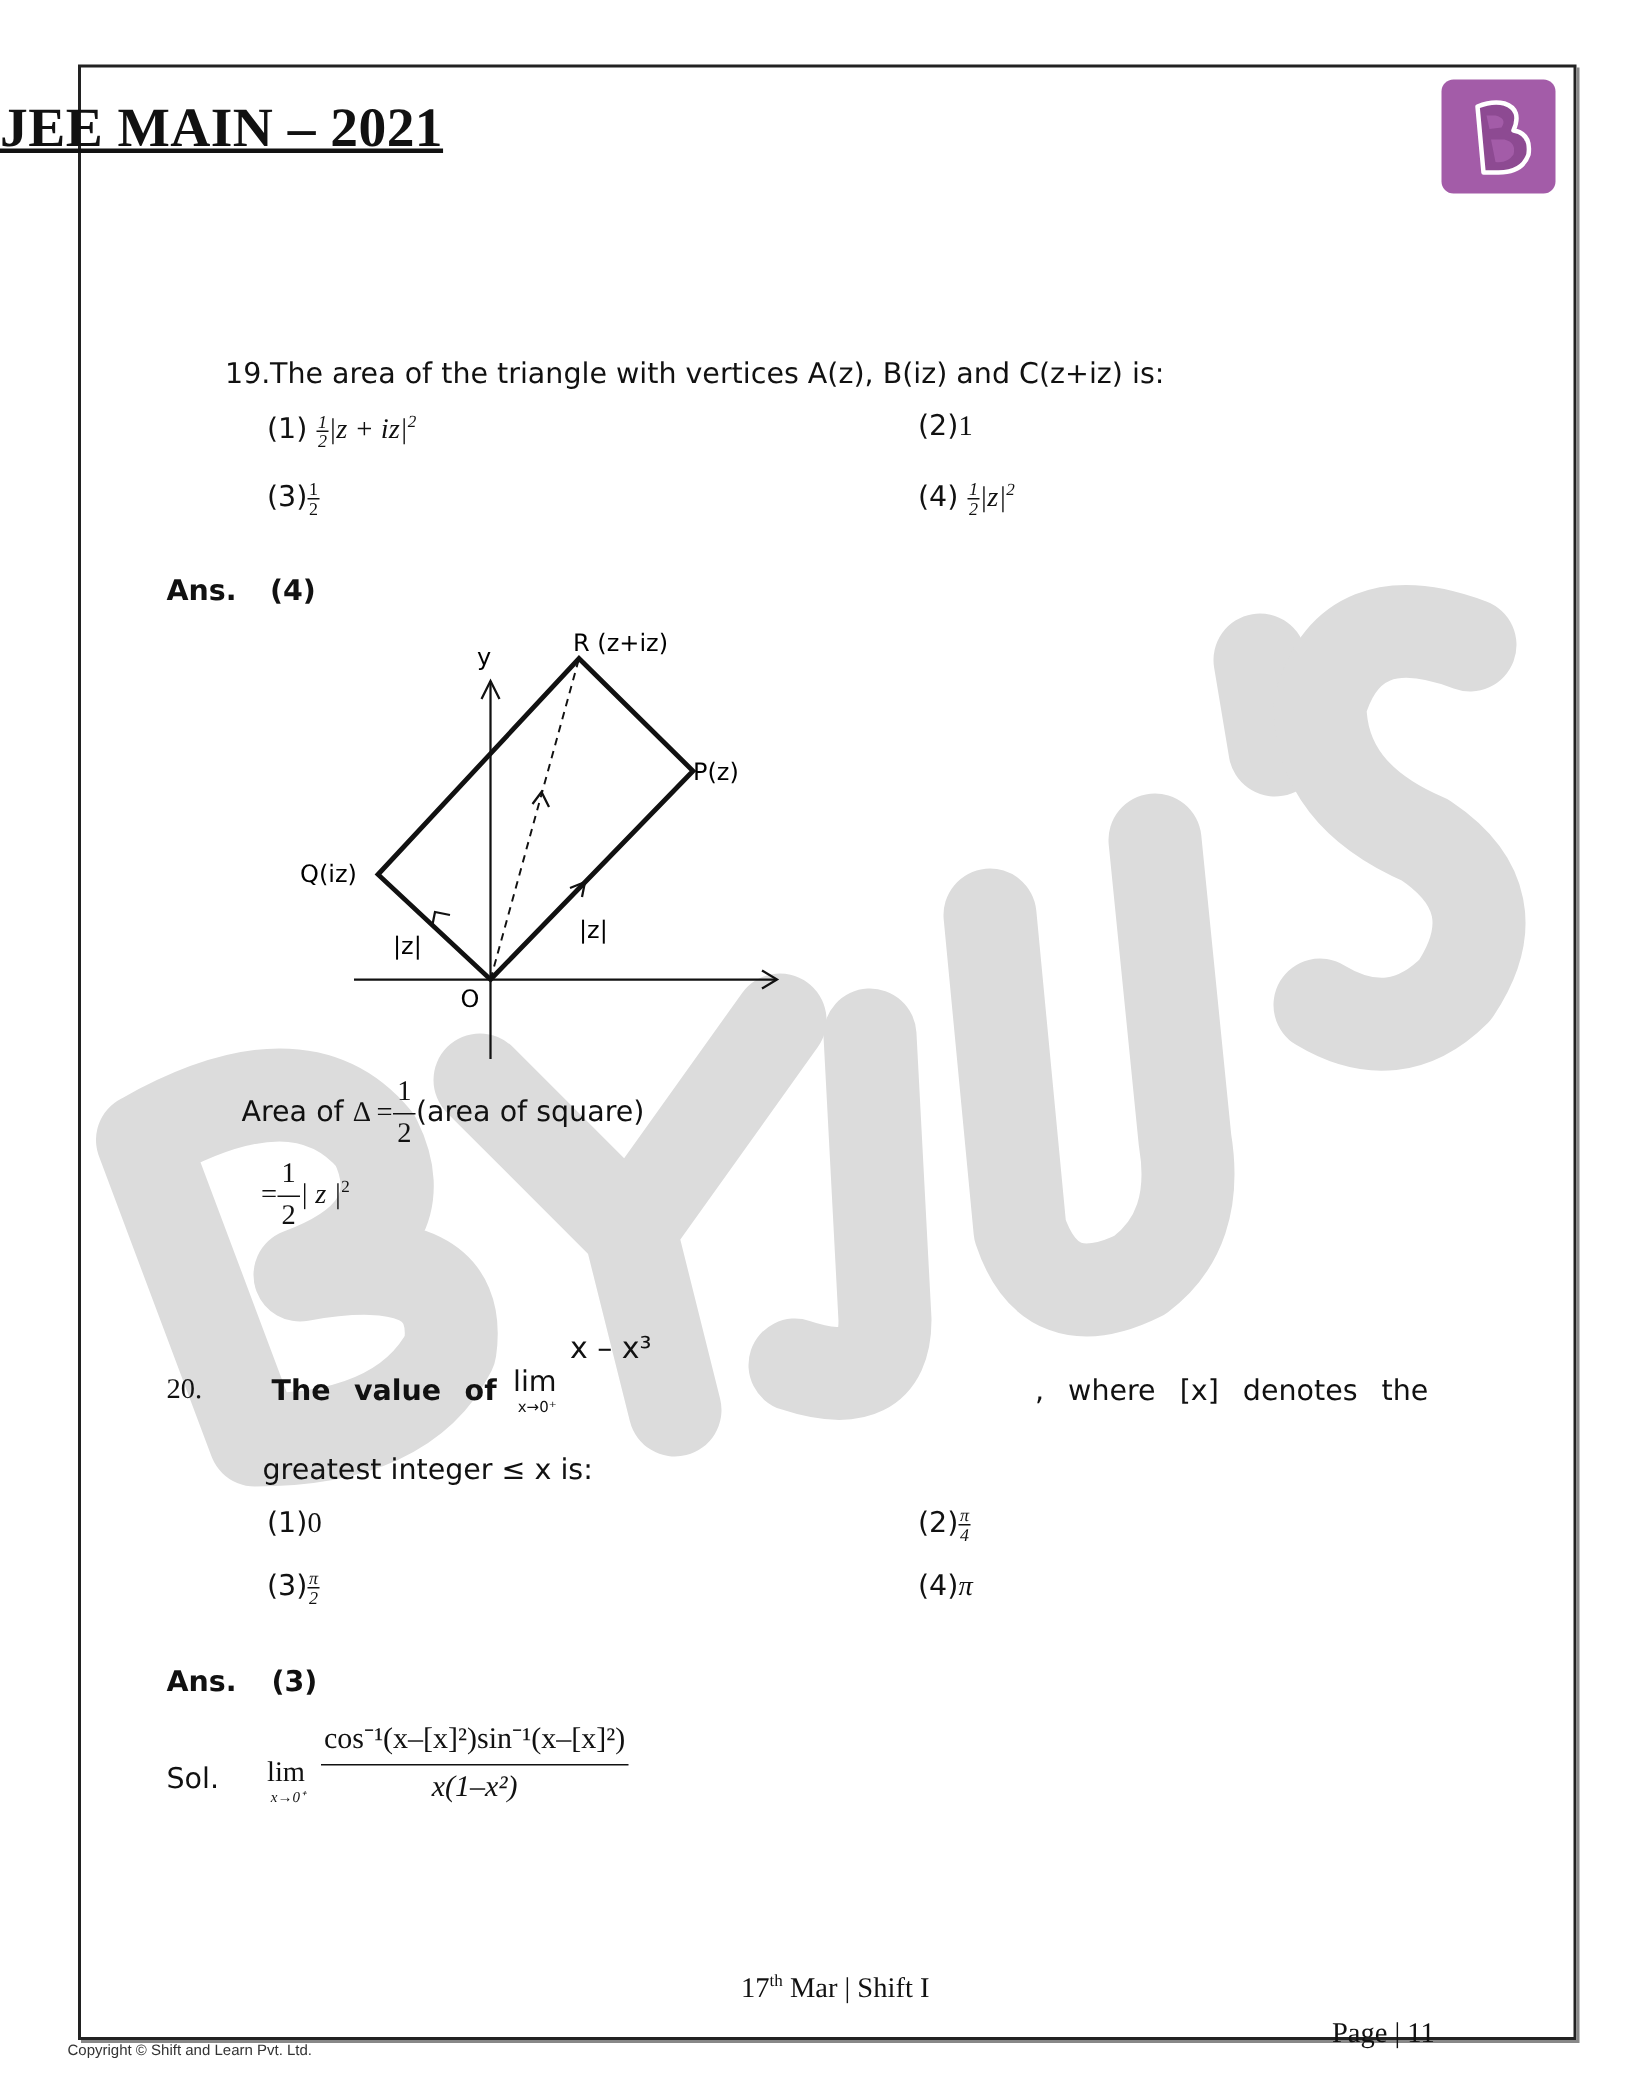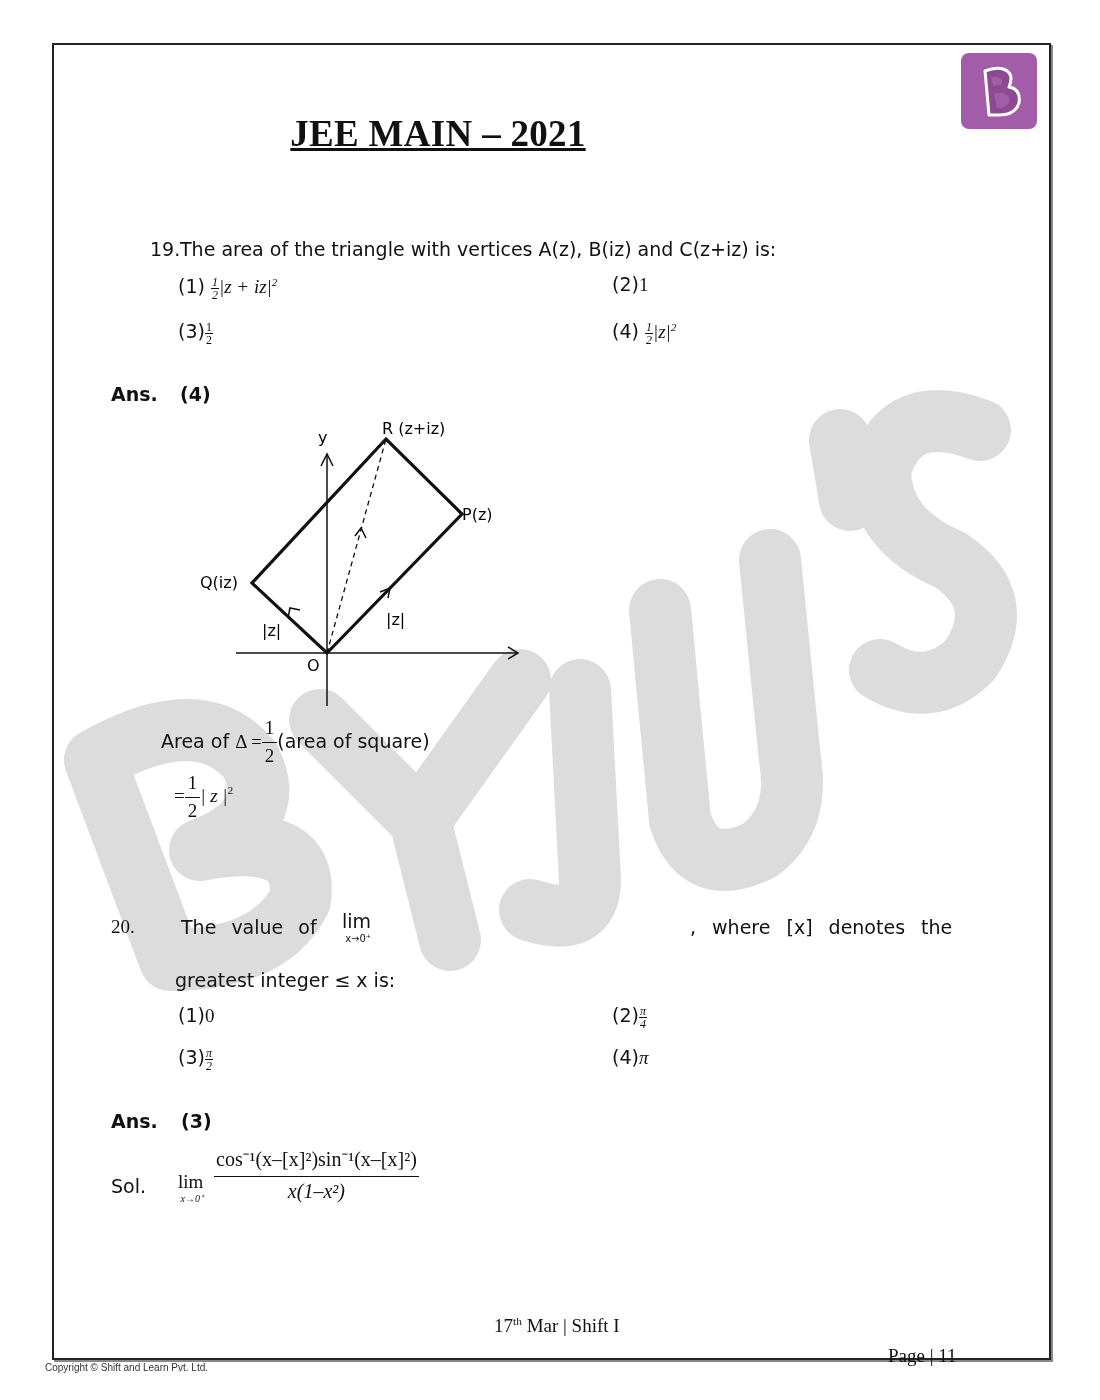--- a/index.html
+++ b/index.html
@@ -1,23 +1,23 @@
 <!DOCTYPE html>
 <html><head>
 <meta charset="utf-8">
 <style>
   html, body { margin:0; padding:0; }
   body { width:1100px; height:1400px; background:#fff; position:relative; overflow:hidden;
          font-family:"DejaVu Sans", sans-serif; color:#111; }
   .frame { position:absolute; left:52px; top:43px; width:995px; height:1313px;
            border:2px solid #222; box-shadow:2px 2px 0 #888; background:transparent; }
   .watermark { position:absolute; left:0; top:0; width:1100px; height:1400px; pointer-events:none; }
-  .title { position:absolute; left:0; width:876px; top:64px; text-align:center;
+  .title { position:absolute; left:0; width:876px; top:64px; text-align:left;
            font-family:"Liberation Serif", serif; font-weight:bold; font-size:37px;
-           text-decoration:underline; letter-spacing:0.3px;margin-top:48px; }
+           text-decoration:underline; letter-spacing:0.3px; }
   .logo { position:absolute; left:961px; top:53px; width:76px; height:76px; border-radius:8px;
           background:#a35ca8; }
   .abs { position:absolute; white-space:nowrap; }
   .txt { font-size:19px; }
   .serif { font-family:"Liberation Serif", serif; }
   .bold { font-weight:bold; }
   .frac { display:inline-block; vertical-align:middle; text-align:center; line-height:1; }
   .frac .n { display:block; font-size:12px; border-bottom:1px solid #111; padding:0 1px; }
   .frac .d { display:block; font-size:12px; }
   .bigfrac { display:inline-block; vertical-align:middle; text-align:center; line-height:1.1; }
@@ -107,26 +107,26 @@
 
 <div class="abs txt" style="left:161px; top:718px;">
   <span>Area of</span>
   <span class="serif">Δ =</span><span class="bigfrac serif"><span class="n">1</span><span class="d">2</span></span><span>(area of square)</span>
 </div>
 <div class="abs txt serif" style="left:174px; top:773px;">
   <span>=</span><span class="bigfrac"><span class="n">1</span><span class="d">2</span></span><span style="font-style:italic;">| z |</span><sup>2</sup>
 </div>
 
 <div class="abs txt serif" style="left:111px; top:916px;">20.</div>
-<div class="abs txt" style="left:181px; top:916px; word-spacing:9px;">The value of</div>
+<div class="abs txt" style="left:181px; top:916px; word-spacing:9px;font-weight:bold;">The value of</div>
 <div class="abs" style="left:342px; top:912px;">
   <span class="lim"><span class="l">lim</span><span class="s">x→0⁺</span></span>
 </div>
 <div class="abs txt" style="left:380px; top:884px;">
-  <span class="bigfrac" style="font-size:20px;"></span>
+  <span class="bigfrac" style="font-size:20px;"><span class="d">x – x³</span></span>
 </div>
 <div class="abs txt" style="left:690px; top:916px; word-spacing:10px;">, where [x] denotes the</div>
 <div class="abs txt" style="left:175px; top:969px;">greatest integer ≤ x is:</div>
 
 <div class="abs txt" style="left:178px; top:1004px;">
   <span>(1)</span><span class="serif">0</span>
 </div>
 <div class="abs txt" style="left:612px; top:1004px;">
   <span>(2)</span><span class="serif" style="font-style:italic;"><span class="frac"><span class="n">π</span><span class="d">4</span></span></span>
 </div>

